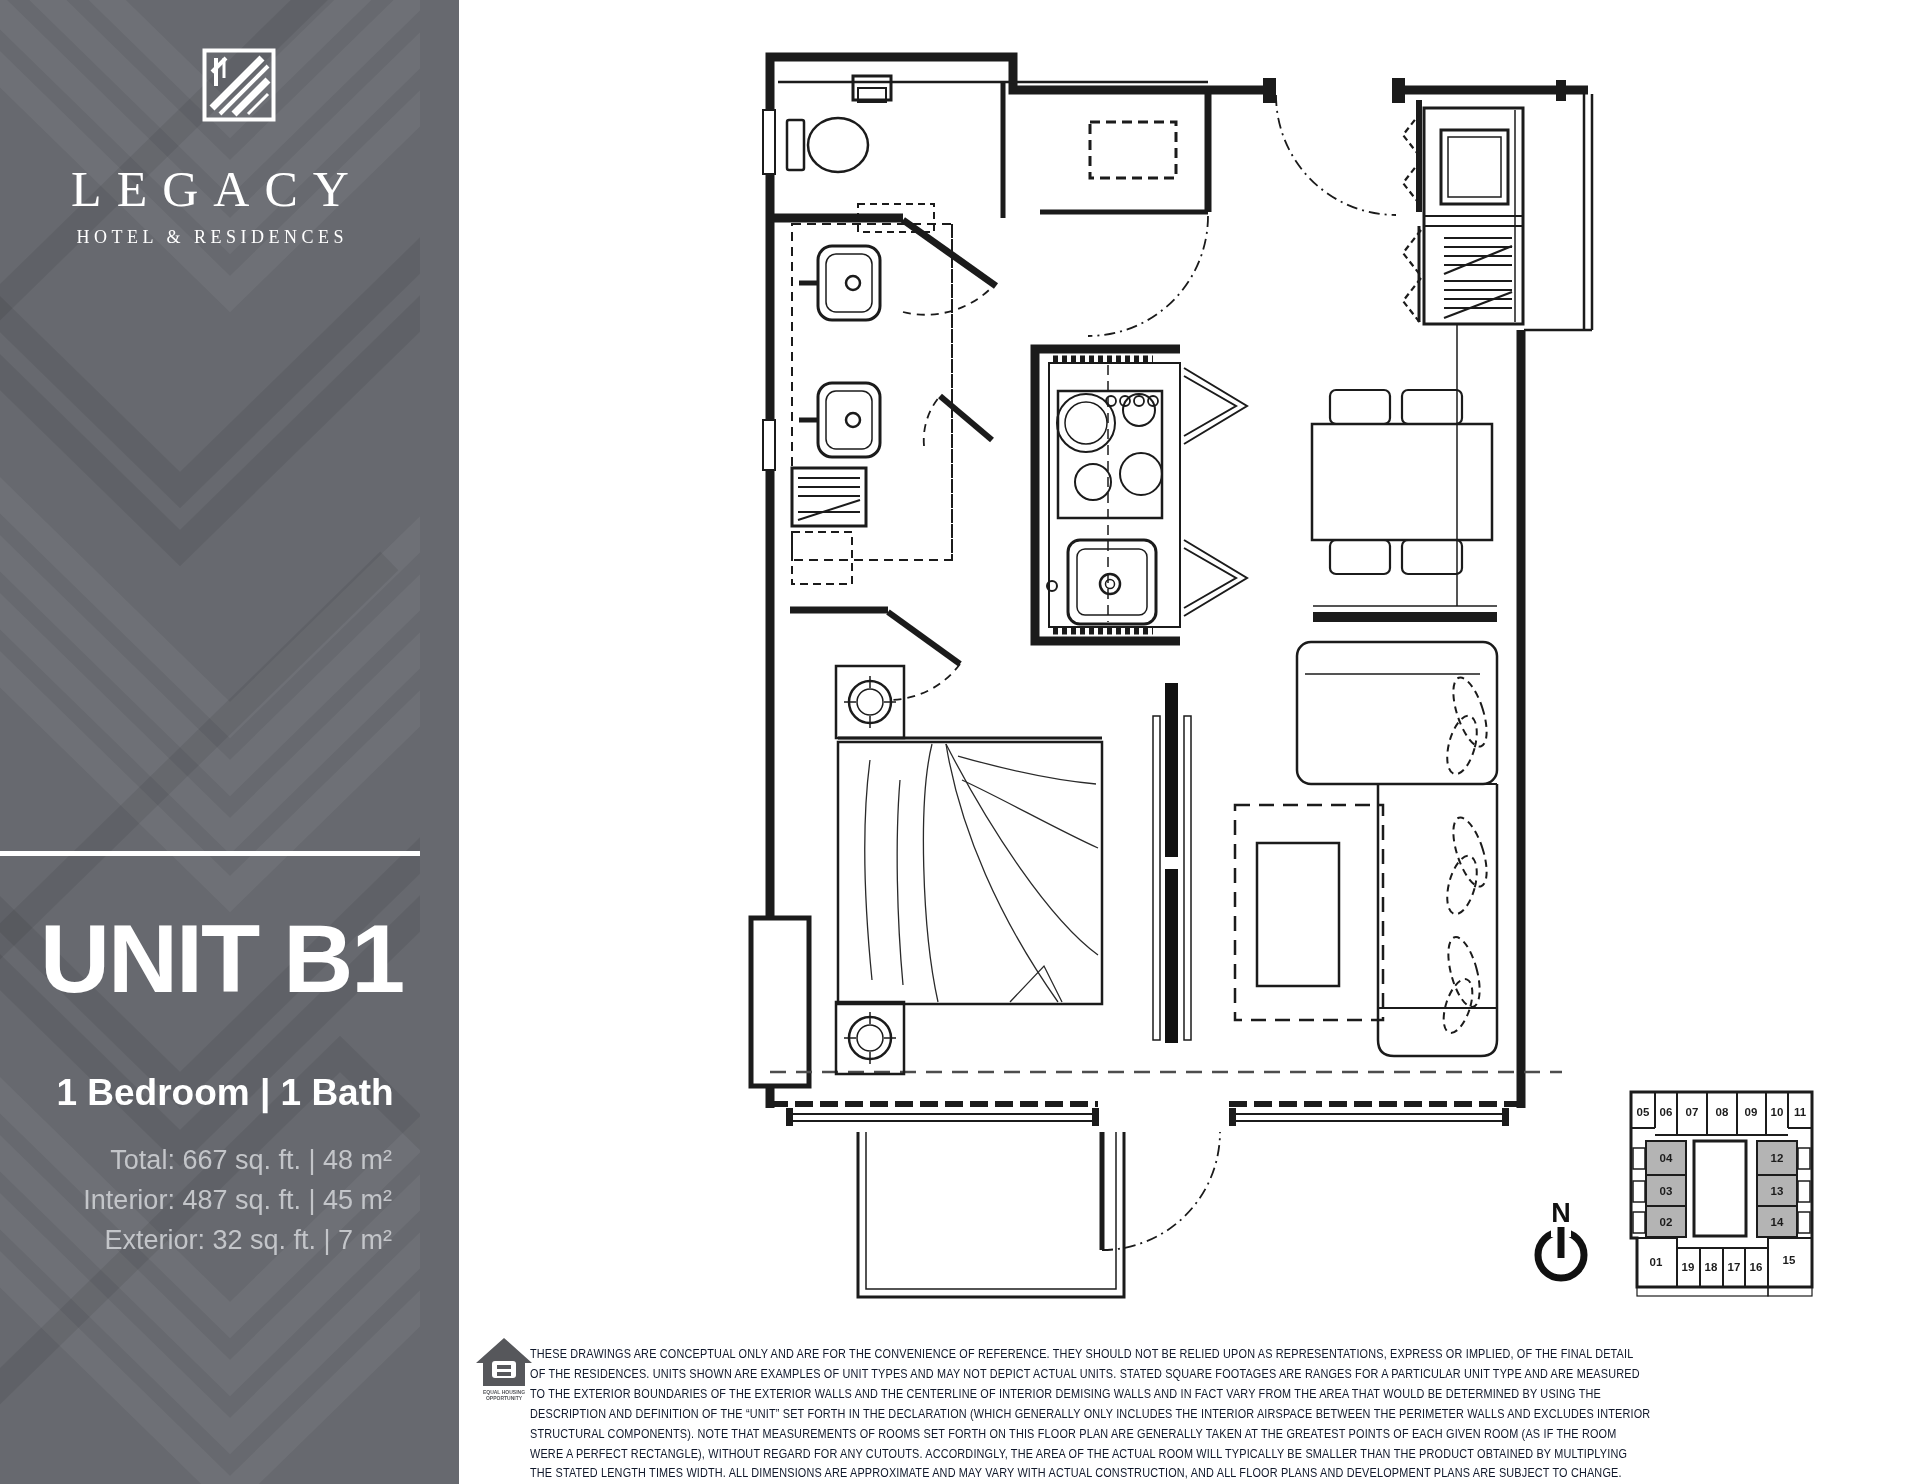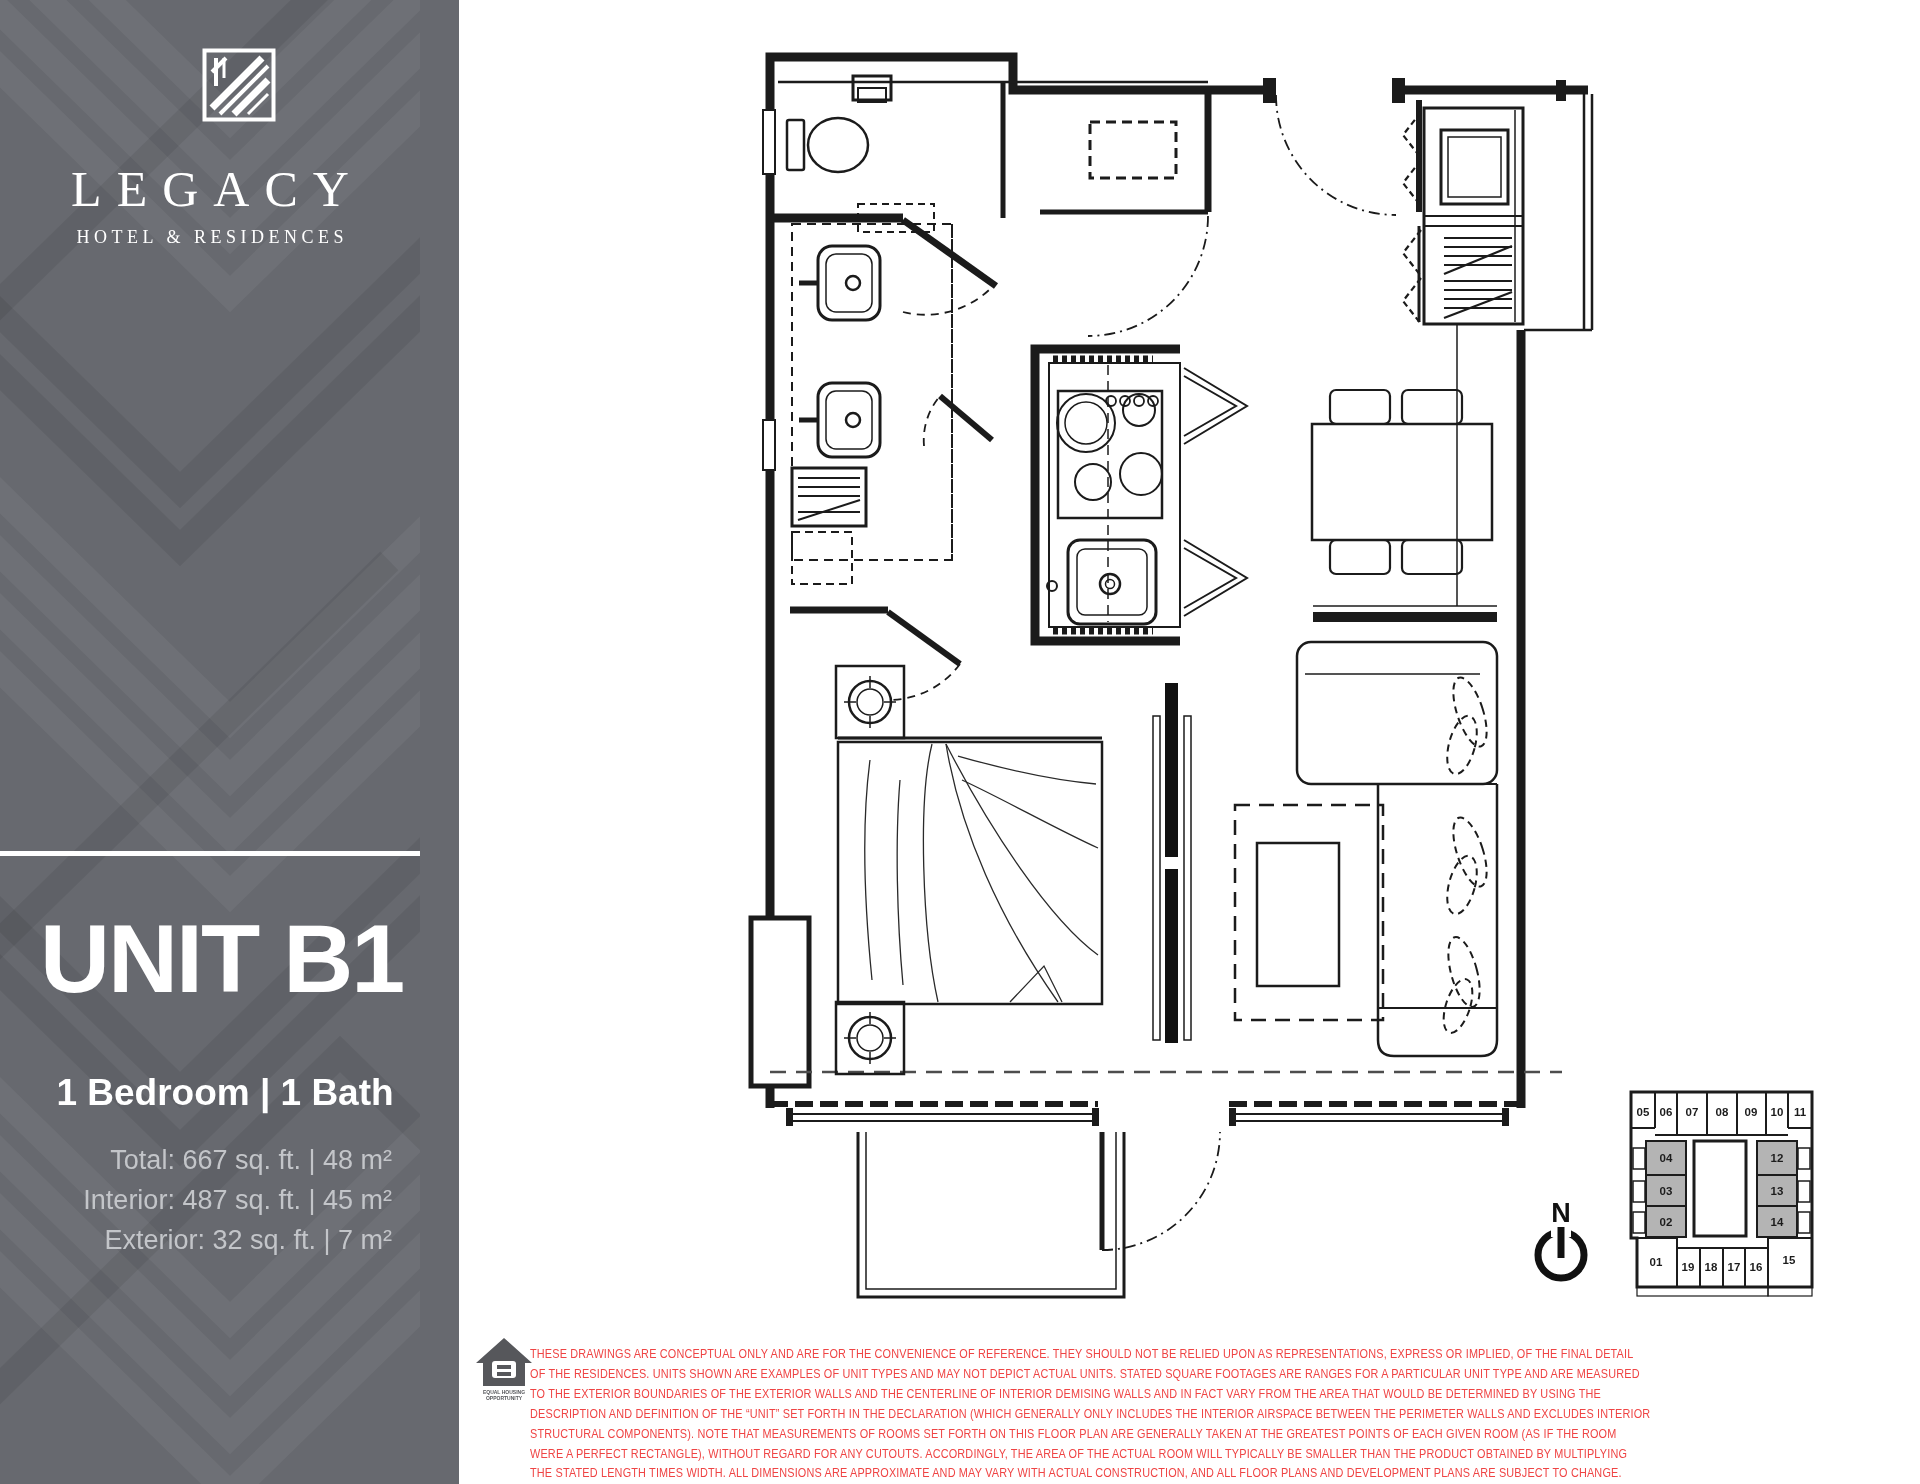--- a/index.html
+++ b/index.html
@@ -36,21 +36,21 @@
   }
   .unit-stats{
     position:absolute;left:40px;top:1140px;width:352px;text-align:right;
     font-size:27px;color:#c3c5c9;line-height:40px;
   }
   
   .plan-svg{position:absolute;left:420px;top:0;}
   
   .disclaimer{
     position:absolute;left:530px;top:1344px;width:900px;
-    font-size:12.8px;color:#ef4444;line-height:19.9px;letter-spacing:.2px;
+    font-size:12.8px;color:#0f172a;line-height:19.9px;letter-spacing:.2px;
   }
   .disc-line{white-space:nowrap;transform:scaleX(.85);transform-origin:0 50%;}
 </style>
 </head>
 <body>
 
 <div class="sidebar">
   <svg class="pattern" width="420" height="1484" viewBox="0 0 420 1484">
     <g fill="none" stroke-linecap="square">
       <g stroke="rgba(255,255,255,0.05)" stroke-width="26">

